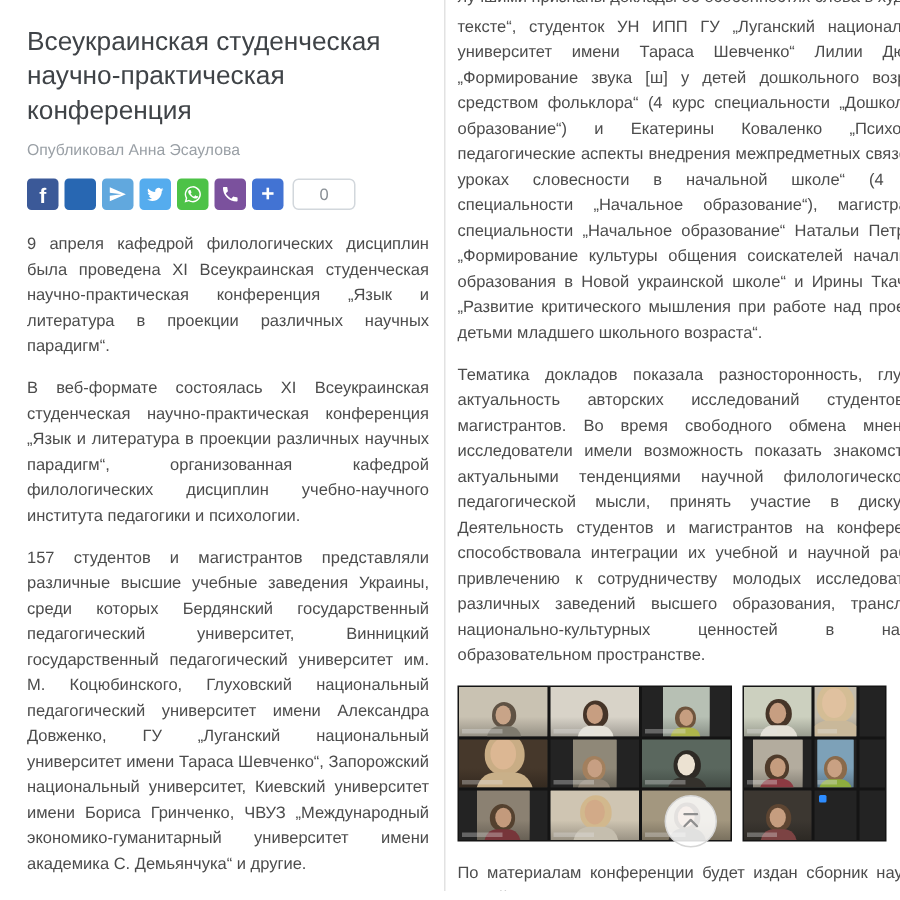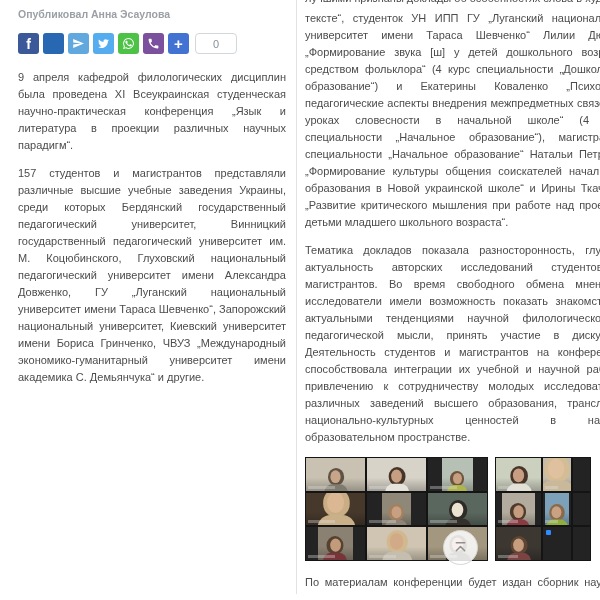--- a/index.html
+++ b/index.html
@@ -11,21 +11,21 @@
   .col-left{
     position:absolute;left:18px;top:8px;width:268px;height:586px;overflow:hidden;
   }
   .col-right{
     position:absolute;left:296px;top:0;width:322px;height:594px;overflow:hidden;
     border-left:1px solid #e2e2e2;padding-left:8px;box-sizing:content-box;
   }
   h1.title{
     margin:8px 0 9px 0;font-size:17.5px;line-height:23px;font-weight:400;color:#3f4347;
   }
-  .byline{font-size:10.5px;color:#9aa0a6;margin:0 0 13px 0;font-weight:bold;}
+  .byline{font-size:10.5px;color:#9aa0a6;margin:0 0 13px 0;}
   .byline a{color:#9aa0a6;text-decoration:none;}
   .share-row{display:flex;align-items:center;margin:0 0 15px 0;}
   .share-btn{
     width:21px;height:21px;border-radius:3px;border:none;padding:0;margin-right:4px;
     display:inline-flex;align-items:center;justify-content:center;color:#fff;cursor:pointer;
     font-family:"Liberation Sans",sans-serif;
   }
   .share-btn .txt-f{font-size:14px;font-weight:700;}
   .share-btn .txt-in{font-size:10px;font-weight:700;letter-spacing:-0.5px;margin-left:35px;}
   .share-btn .txt-plus{font-size:15px;font-weight:700;line-height:1;}
@@ -60,20 +60,21 @@
   .scroll-top{
     position:absolute;left:443px;top:530px;width:35px;height:35px;border-radius:50%;
     background:rgba(255,255,255,0.85);border:1px solid #d6d6d6;z-index:9;
     display:flex;align-items:center;justify-content:center;cursor:pointer;padding:0;
   }
 </style>
 </head>
 <body>
 
 <div class="col-left">
+  <h1 class="title">Всеукраинская студенческая научно-практическая конференция</h1>
   <div class="byline">
     <span>Опубликовал</span>
     <a href="#">Анна Эсаулова</a>
   </div>
   <div class="share-row" id="share-row">
       <button class="share-btn" style="background: rgb(59, 89, 152);">
         <span class="txt-f">f</span>
       </button>
       <button class="share-btn" style="background: rgb(40, 103, 178);">
         <span class="txt-in">in</span>
@@ -105,20 +106,21 @@
             <path d="M6.6 10.8c1.4 2.8 3.8 5.1 6.6 6.6l2.2-2.2c.3-.3.7-.4 1-.2 1.1.4 2.3.6 3.6.6.6 0 1 .4 1 1V20c0 .6-.4 1-1 1C10.6 21 3 13.4 3 4c0-.6.4-1 1-1h3.5c.6 0 1 .4 1 1 0 1.3.2 2.5.6 3.6.1.3 0 .7-.2 1l-2.3 2.2z"></path>
           </svg>
         </span>
       </button>
       <button class="share-btn" style="background: rgb(66, 115, 211);">
         <span class="txt-plus">+</span>
       </button>
       <span class="share-count">0</span>
     </div>
   <p class="para">9 апреля кафедрой филологических дисциплин была проведена XI Всеукраинская студенческая научно-практическая конференция „Язык и литература в проекции различных научных парадигм“.</p>
+  <p class="para">В веб-формате состоялась XI Всеукраинская студенческая научно-практическая конференция „Язык и литература в проекции различных научных парадигм“, организованная кафедрой филологических дисциплин учебно-научного института педагогики и психологии.</p>
   <p class="para">157 студентов и магистрантов представляли различные высшие учебные заведения Украины, среди которых Бердянский государственный педагогический университет, Винницкий государственный педагогический университет им. М. Коцюбинского, Глуховский национальный педагогический университет имени Александра Довженко, ГУ „Луганский национальный университет имени Тараса Шевченко“, Запорожский национальный университет, Киевский университет имени Бориса Гринченко, ЧВУЗ „Международный экономико-гуманитарный университет имени академика С. Демьянчука“ и другие.</p>
 
 </div>
 
 <div class="col-right">
   <div class="clip-line">
     <span>лучшими признаны доклады об особенностях слова в художественном</span>
   </div>
   <p class="para">тексте“, студенток УН ИПП ГУ „Луганский национальный университет имени Тараса Шевченко“ Лилии Дюкарь „Формирование звука [ш] у детей дошкольного возраста средством фольклора“ (4 курс специальности „Дошкольное образование“) и Екатерины Коваленко „Психолого-педагогические аспекты внедрения межпредметных связей на уроках словесности в начальной школе“ (4 курс специальности „Начальное образование“), магистранток специальности „Начальное образование“ Натальи Петренко „Формирование культуры общения соискателей начального образования в Новой украинской школе“ и Ирины Ткаченко „Развитие критического мышления при работе над проектом детьми младшего школьного возраста“.</p>
   <p class="para">Тематика докладов показала разносторонность, глубину, актуальность авторских исследований студентов и магистрантов. Во время свободного обмена мнениями исследователи имели возможность показать знакомство с актуальными тенденциями научной филологической и педагогической мысли, принять участие в дискуссии. Деятельность студентов и магистрантов на конференции способствовала интеграции их учебной и научной работы, привлечению к сотрудничеству молодых исследователей различных заведений высшего образования, трансляции национально-культурных ценностей в научно-образовательном пространстве.</p>

